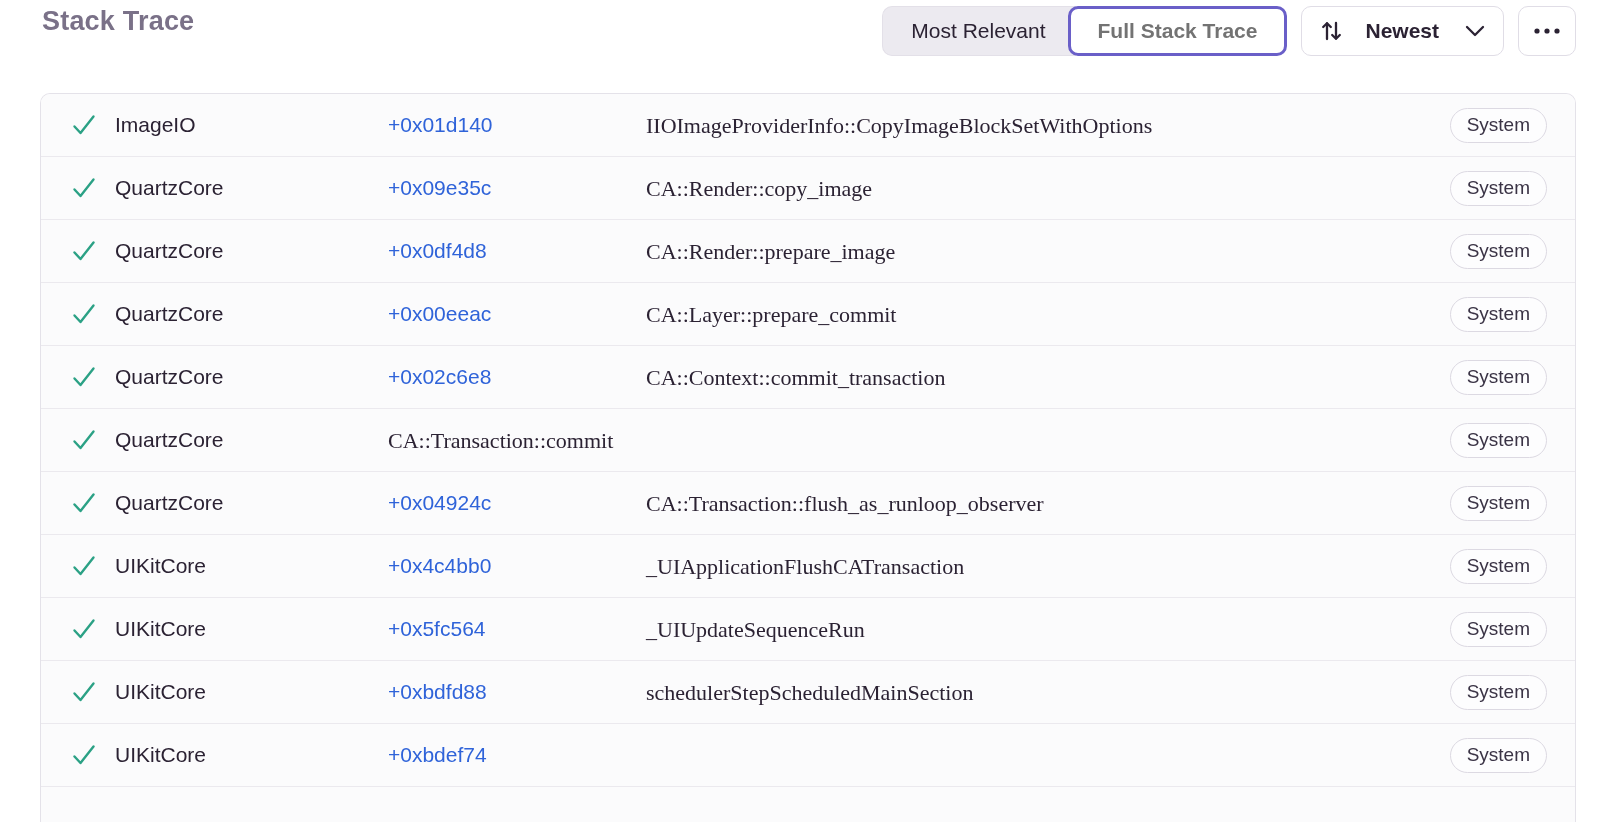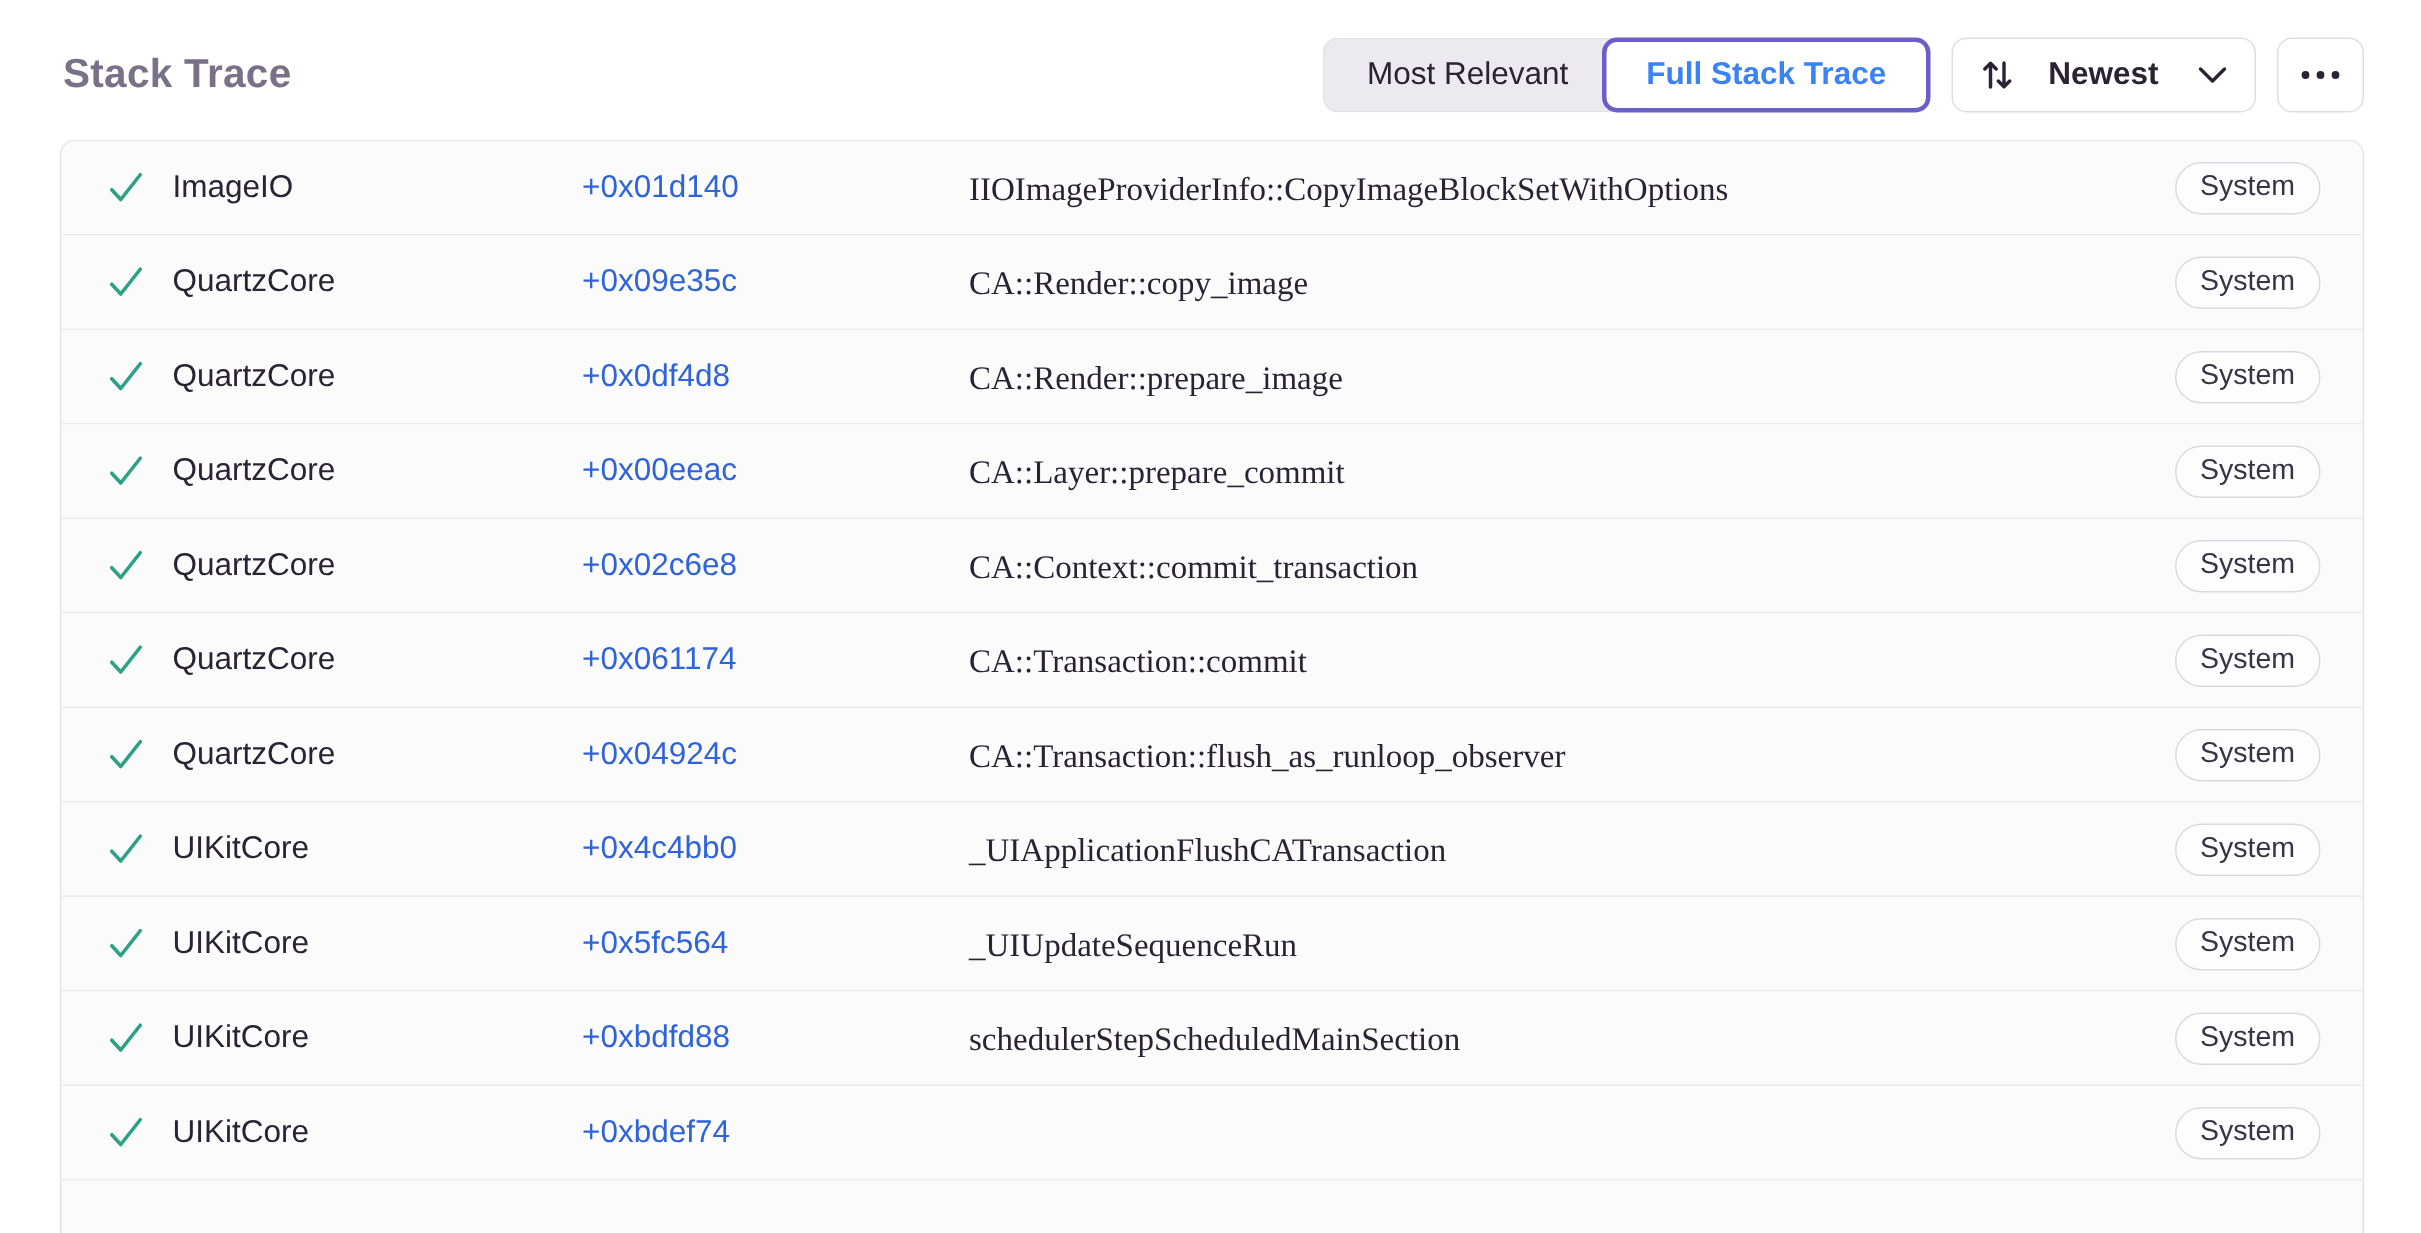--- a/index.html
+++ b/index.html
@@ -1,32 +1,32 @@
 <!DOCTYPE html>
 <html><head>
 <meta charset="utf-8">
 <style>
   * { margin:0; padding:0; box-sizing:border-box; }
   html,body { width:1614px; height:822px; overflow:hidden; background:#ffffff;
               font-family:"Liberation Sans", sans-serif; color:#2b2233; }
 
   
-  .header { display:flex; align-items:center; justify-content:space-between;
+  .header { display:flex; justify-content:space-between;
             height:93px; padding:6px 38px 0 42px; }
   .page-title { font-size:27px; font-weight:700; color:#7a7188; letter-spacing:0.2px; }
   .controls { display:flex; align-items:center; gap:14px; height:50px; }
 
   .seg { display:flex; align-items:stretch; height:50px; }
   .seg-left { display:flex; align-items:center; padding:0 30px 0 28px;
               background:#eceaf0; border:1px solid #e3e0e8; border-right:none;
               border-radius:10px 0 0 10px; font-size:21px; color:#2b2233; cursor:pointer; }
   .seg-right { display:flex; align-items:center; padding:0 27px;
                background:#ffffff; border:3px solid #6a5fc8; border-radius:10px;
                margin-left:-8px; position:relative; z-index:1;
-               font-size:21px; font-weight:700; color:#3b82f6; cursor:pointer; }
+               font-size:21px; font-weight:700; color:#737373; cursor:pointer; }
 
   .btn { display:flex; align-items:center; gap:22px; height:50px;
          background:#ffffff; border:1px solid #e0dde6; border-radius:10px;
          padding:0 18px; cursor:pointer; }
   .btn-sort .sort-label { font-size:21px; font-weight:700; }
   .btn-more { width:58px; justify-content:center; padding:0; }
 
   
   .card { margin:0 38px 0 40px; width:1536px; height:729px;
           background:#fbfbfc; border:1px solid #e4e2e9; border-bottom:none;
@@ -154,21 +154,20 @@
     <span class="cell-badge">System</span>
   </div>
 
   <div class="frame-row">
     <span class="cell-check">
       <svg width="26" height="26" viewBox="0 0 26 26">
         <path d="M3.5 14.5 L9.5 21 L22.5 4.5" fill="none" stroke="#2ba185" stroke-width="2.4" stroke-linecap="round" stroke-linejoin="round"></path>
       </svg>
     </span>
     <span class="cell-module">QuartzCore</span>
-    <span class="cell-address">+0x061174</span>
     <span class="cell-function">CA::Transaction::commit</span>
     <span class="cell-badge">System</span>
   </div>
 
   <div class="frame-row">
     <span class="cell-check">
       <svg width="26" height="26" viewBox="0 0 26 26">
         <path d="M3.5 14.5 L9.5 21 L22.5 4.5" fill="none" stroke="#2ba185" stroke-width="2.4" stroke-linecap="round" stroke-linejoin="round"></path>
       </svg>
     </span>

